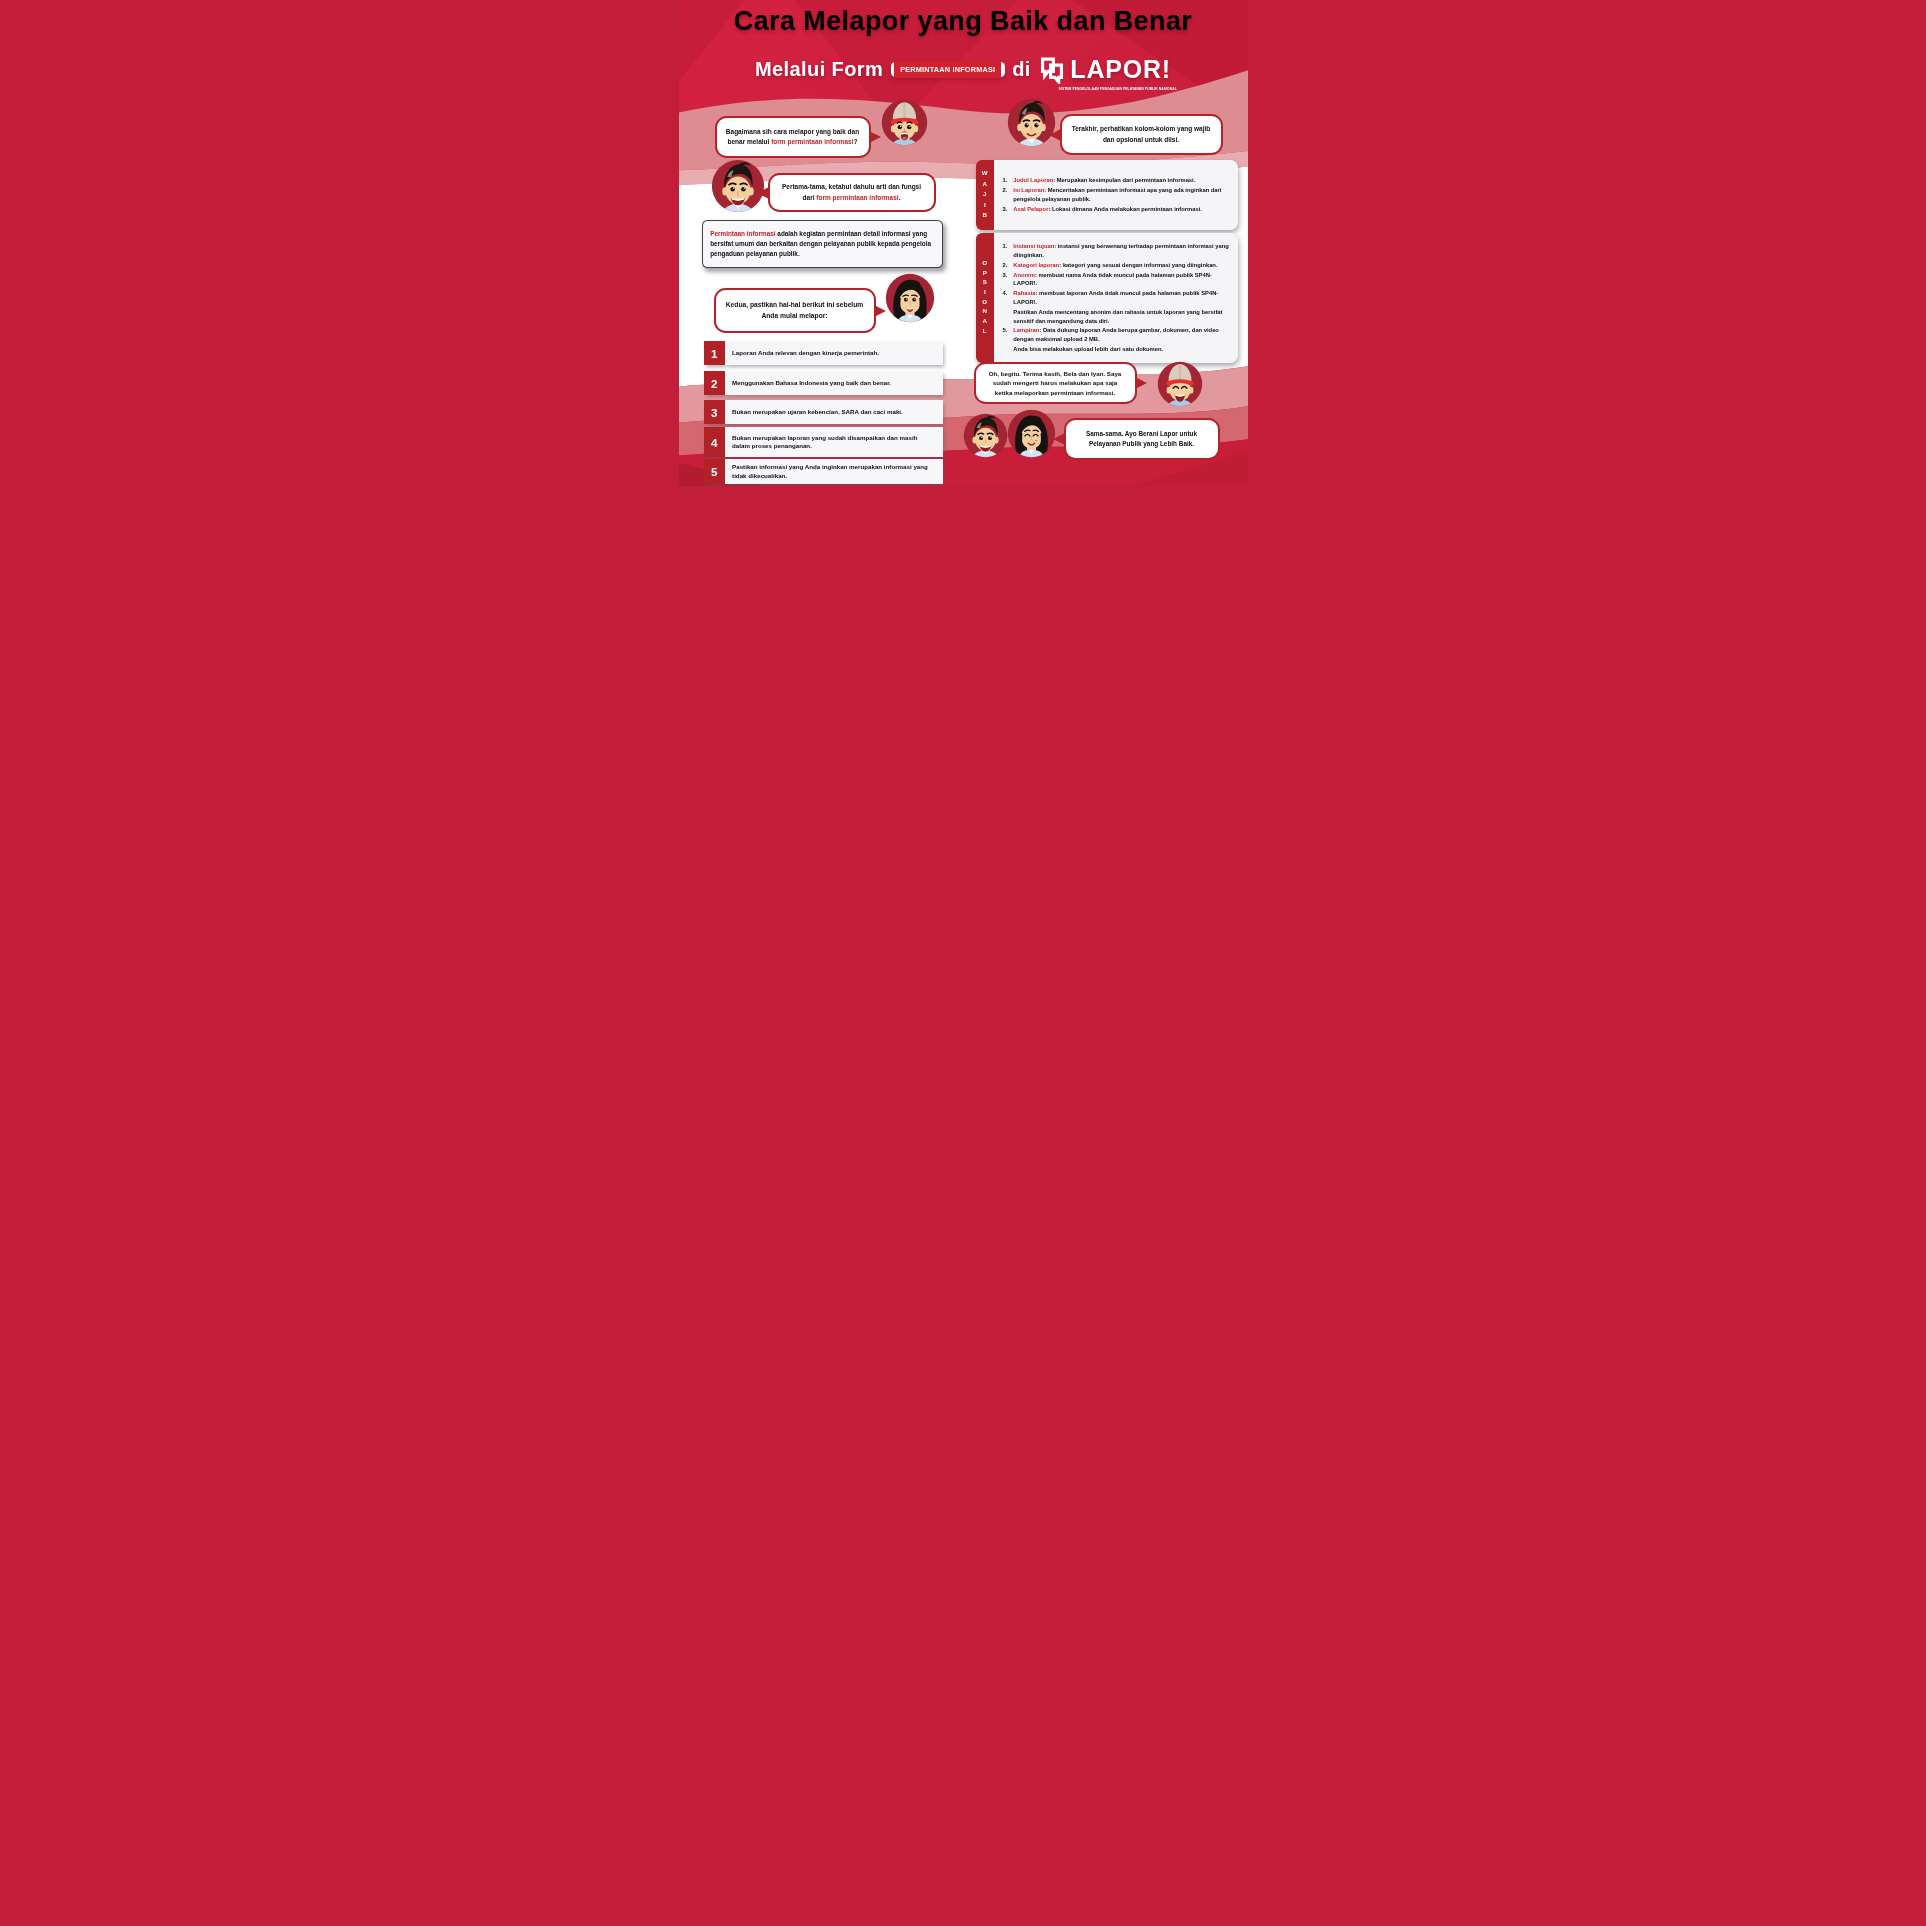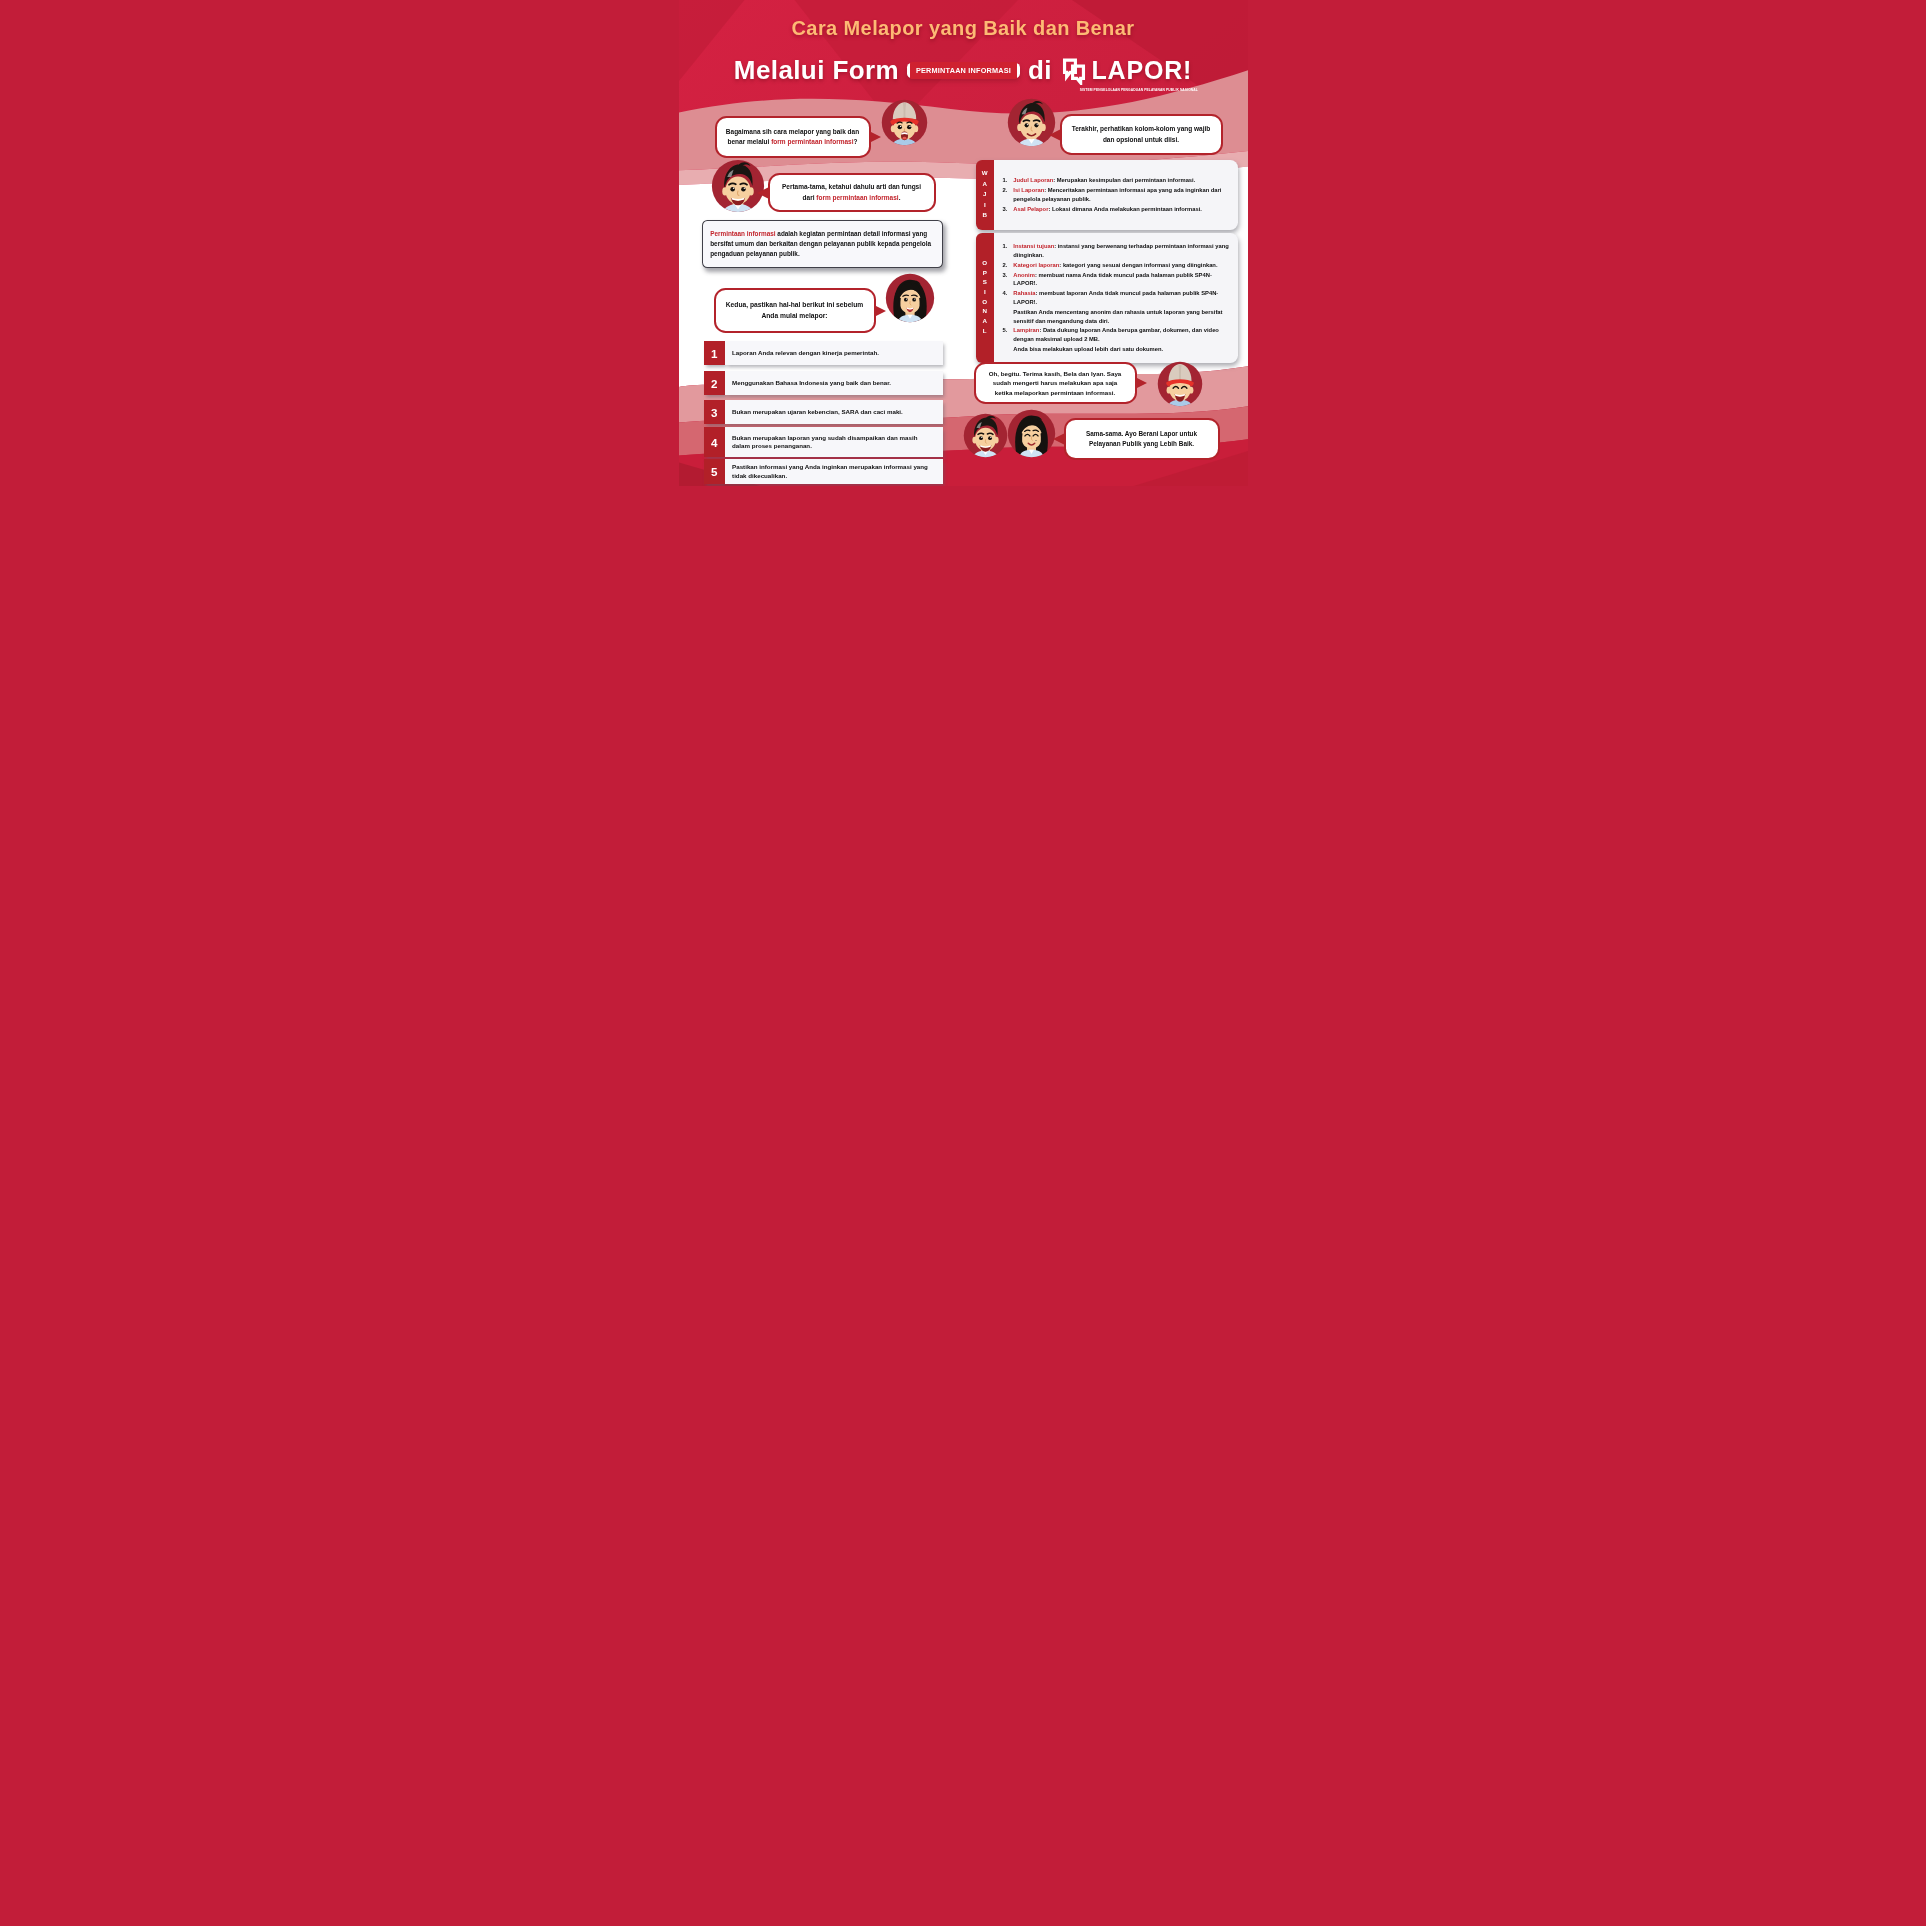--- a/index.html
+++ b/index.html
@@ -2,26 +2,26 @@
 <html style="font-size:6.2px"><head>
 <meta charset="utf-8">
 <style>
   html,body{margin:0;padding:0;background:#c21d39;}
   *{box-sizing:border-box;}
   .page{position:relative;width:569px;height:486px;margin:0 auto;overflow:hidden;
         font-family:"Liberation Sans","DejaVu Sans",sans-serif;}
   .bg{position:absolute;inset:0;width:100%;height:100%;z-index:0;}
 
   
-  .title1{position:absolute;top:17px;left:0;right:0;text-align:center;z-index:6;
-          font-size:20px;font-weight:800;color:#fdba74;letter-spacing:0.4px;
+  .title1{position:absolute;top:6px;left:0;right:0;text-align:center;z-index:6;
+          font-size:27px;font-weight:800;color:#000000;letter-spacing:0.4px;
           text-shadow:0 2.3px 3.9px rgba(90,0,15,.38);}
   .row2{position:absolute;top:55px;left:0;right:0;display:flex;align-items:center;
         justify-content:center;gap:7.7px;z-index:6;}
-  .row2 .big{font-size:26px;font-weight:800;color:#fff;letter-spacing:0.4px;
+  .row2 .big{font-size:20px;font-weight:800;color:#fff;letter-spacing:0.4px;
              text-shadow:0 2.3px 3.9px rgba(90,0,15,.38);}
   .badge{background:#fff;border-radius:4.6px;padding:2.7px 3.1px;box-shadow:0 3.1px 5.4px rgba(110,15,25,.35);}
   .badge-inner{background:#cf2130;border-radius:1.5px;padding:3.9px 6.2px;color:#fff;
                font-weight:800;font-size:7.3px;letter-spacing:0.2px;white-space:nowrap;}
   .logo-group{position:relative;display:flex;align-items:center;gap:3.9px;}
   .logo-text{font-size:25px;font-weight:800;color:#fff;letter-spacing:0.8px;
              text-shadow:0 2.3px 3.9px rgba(90,0,15,.38);}
   .logo-sub{position:absolute;top:calc(100% + 3.1px);right:-6.2px;width:119px;font-size:3.3px;
             color:#fff;text-align:center;letter-spacing:0.1px;font-weight:bold;white-space:nowrap;}
 

